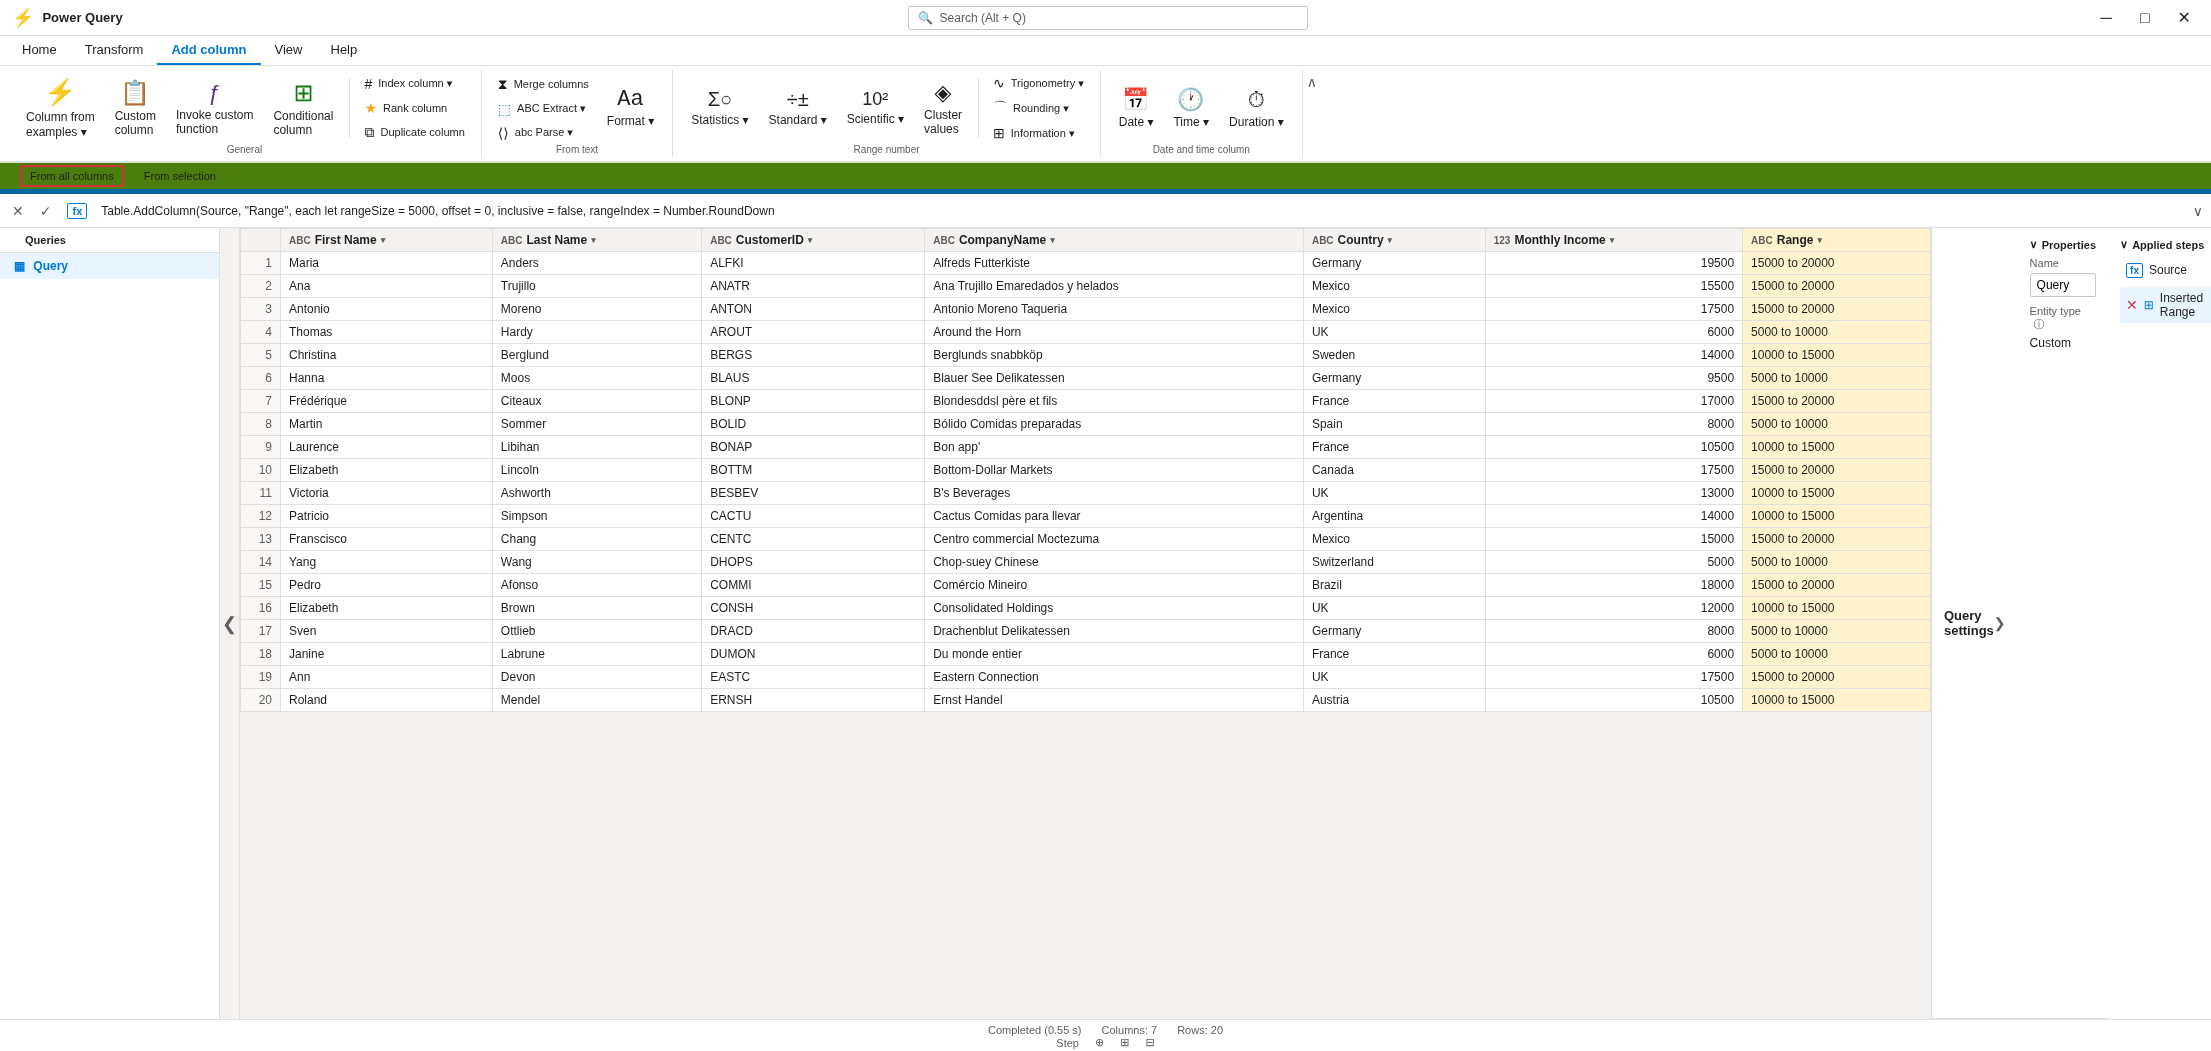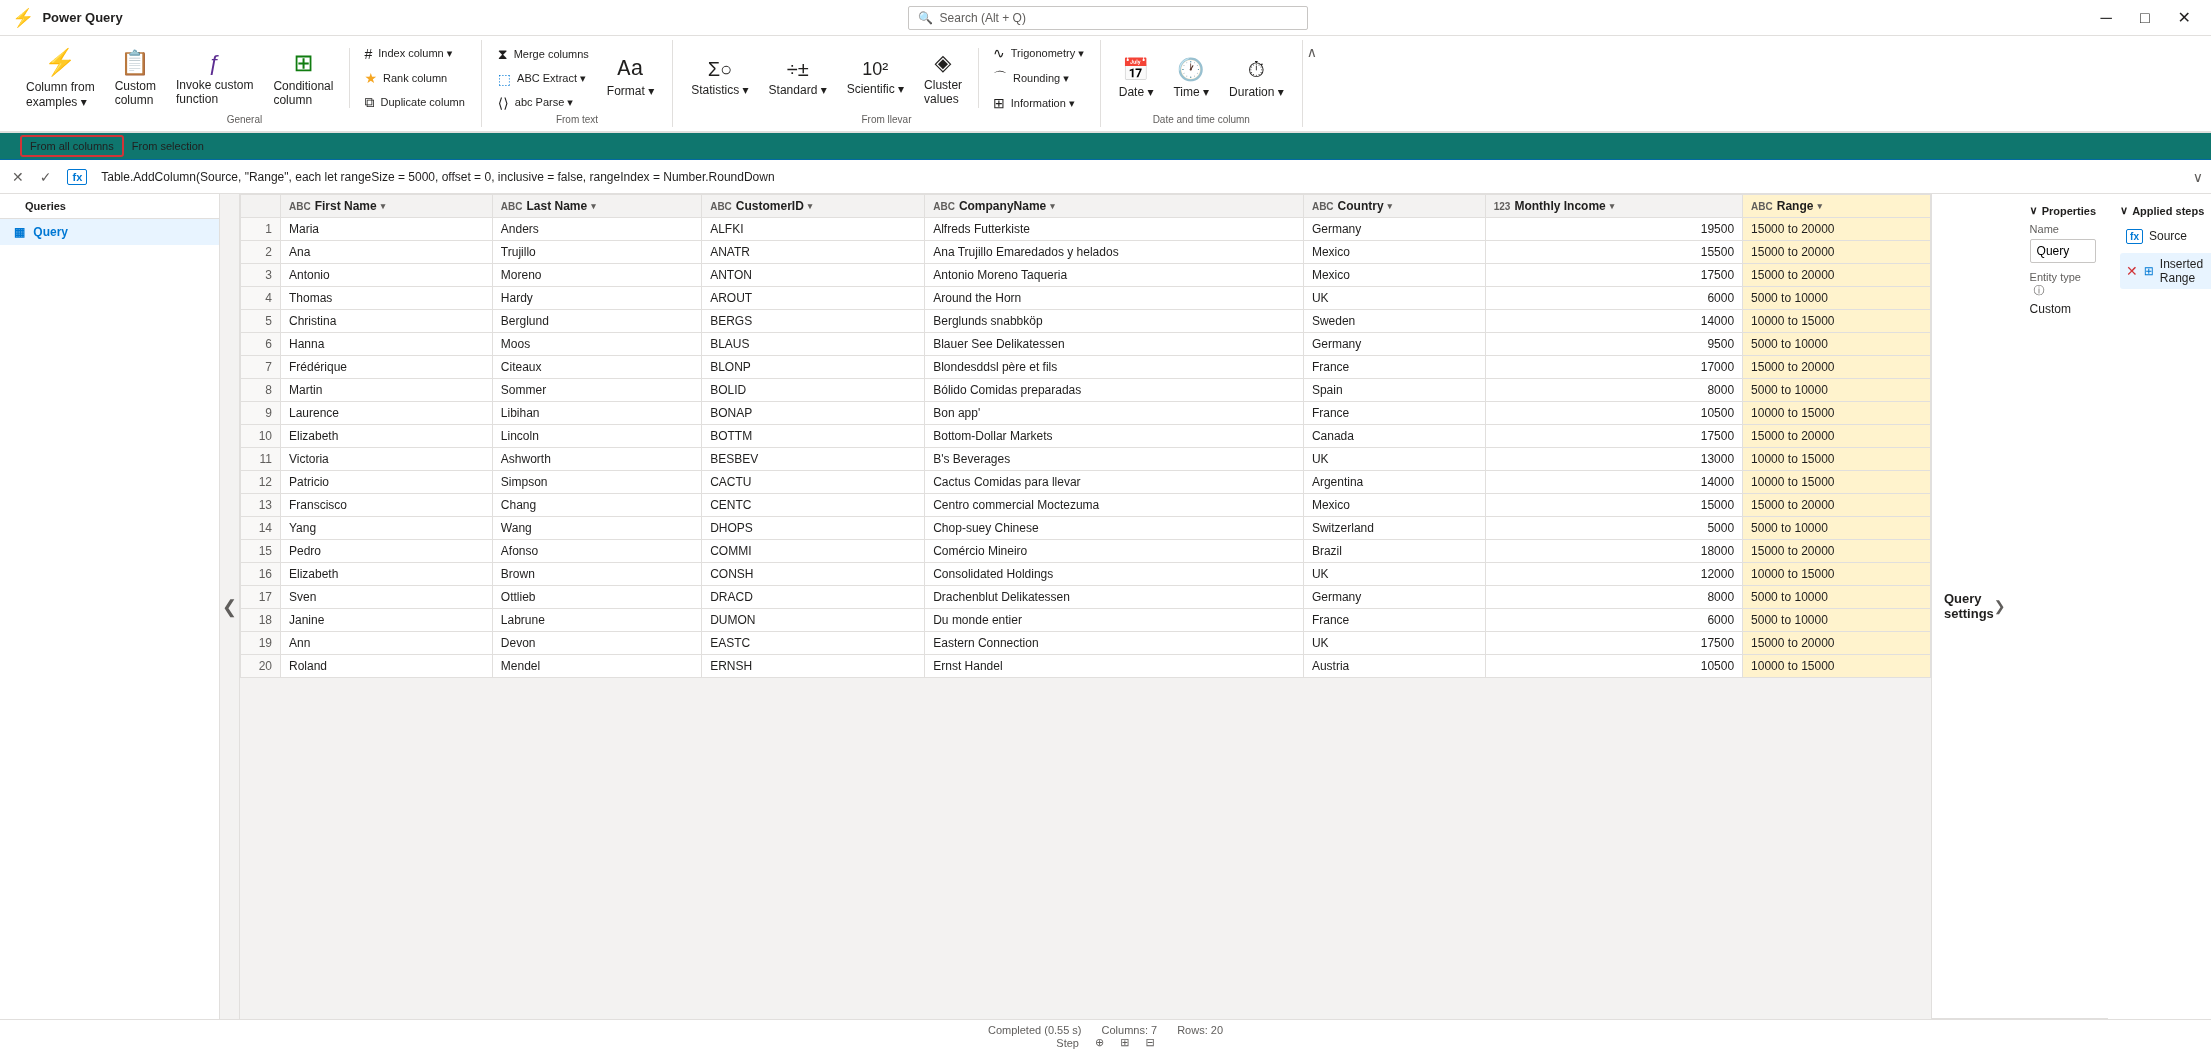--- a/index.html
+++ b/index.html
@@ -109,20 +109,27 @@
     </div>
   </div>
   <div class="title-bar-right">
     <button class="title-btn">─</button>
     <button class="title-btn">□</button>
     <button class="title-btn">✕</button>
   </div>
 </div>
 
 <div class="ribbon">
+  <div class="ribbon-tabs">
+    <div class="ribbon-tab">Home</div>
+    <div class="ribbon-tab">Transform</div>
+    <div class="ribbon-tab active">Add column</div>
+    <div class="ribbon-tab">View</div>
+    <div class="ribbon-tab">Help</div>
+  </div>
 
   <div class="ribbon-content">
 
     <div class="ribbon-group">
       <div class="ribbon-group-buttons">
 
         <div>
           <button class="ribbon-btn">
             <span class="btn-icon" style="font-size:26px; color:#f5a623;">⚡</span>
             <span class="btn-label">Column from<br>examples ▾</span>
@@ -215,21 +222,21 @@
           <button class="ribbon-btn-sm">
             <span class="btn-icon-sm">⌒</span>
             <span>Rounding ▾</span>
           </button>
           <button class="ribbon-btn-sm">
             <span class="btn-icon-sm">⊞</span>
             <span>Information ▾</span>
           </button>
         </div>
       </div>
-      <div class="ribbon-group-label">From llevar</div>
+      <div class="ribbon-group-label">Range number</div>
     </div>
 
     <div class="ribbon-group">
       <div class="ribbon-group-buttons">
         <button class="ribbon-btn">
           <span class="btn-icon" style="font-size:22px;">📅</span>
           <span class="btn-label">Date ▾</span>
         </button>
         <button class="ribbon-btn">
           <span class="btn-icon" style="font-size:22px;">🕐</span>
@@ -242,21 +249,21 @@
       </div>
       <div class="ribbon-group-label">Date and time column</div>
     </div>
 
     <div style="display:flex; align-items:flex-start; padding:4px;">
       <button style="background:none;border:none;cursor:pointer;font-size:14px;color:#605e5c;">∧</button>
     </div>
   </div>
 </div>
 
-<div style="background:#0f766e; border-bottom:1px solid #0369a1; padding:2px 8px; display:flex; gap:0; align-items:center; padding-left:20px;">
+<div style="background:#4d7c0f; border-bottom:5px solid #0369a1; padding:2px 8px; display:flex; gap:12px; align-items:center; padding-left:20px;">
   <div style="border:2px solid #d13438; border-radius:3px; padding:3px 8px; font-size:11px; cursor:pointer;">From all columns</div>
   <div style="font-size:11px; cursor:pointer; padding:3px 8px;">From selection</div>
 </div>
 
 <div class="formula-bar">
   <button class="formula-btn">✕</button>
   <button class="formula-btn">✓</button>
   <span style="font-size:11px; font-weight:700; color:#0078d4; border:1px solid #0078d4; padding:1px 4px; border-radius:2px; margin-left:4px;">fx</span>
   <input class="formula-input" style="flex: 1 1 0%; font-size: 12px; border: none; outline: none; padding: 2px 6px;" readonly="" value="Table.AddColumn(Source, &quot;Range&quot;, each let rangeSize = 5000, offset = 0, inclusive = false, rangeIndex = Number.RoundDown">
   <button class="formula-expand">∨</button>

